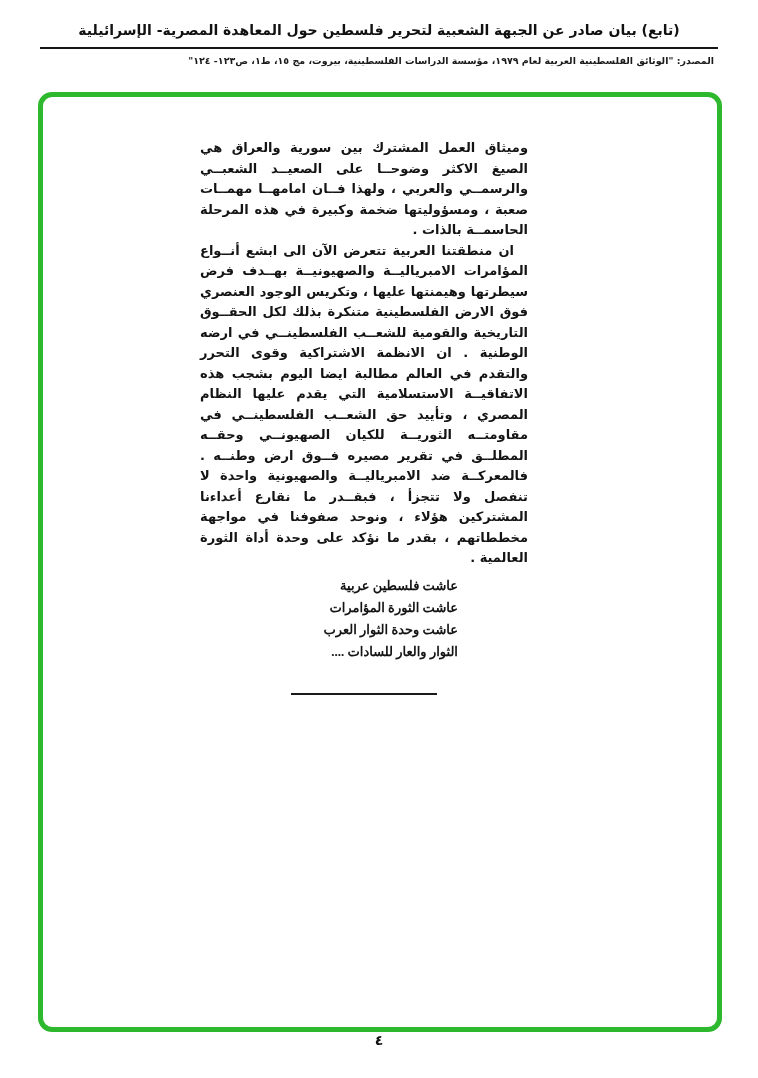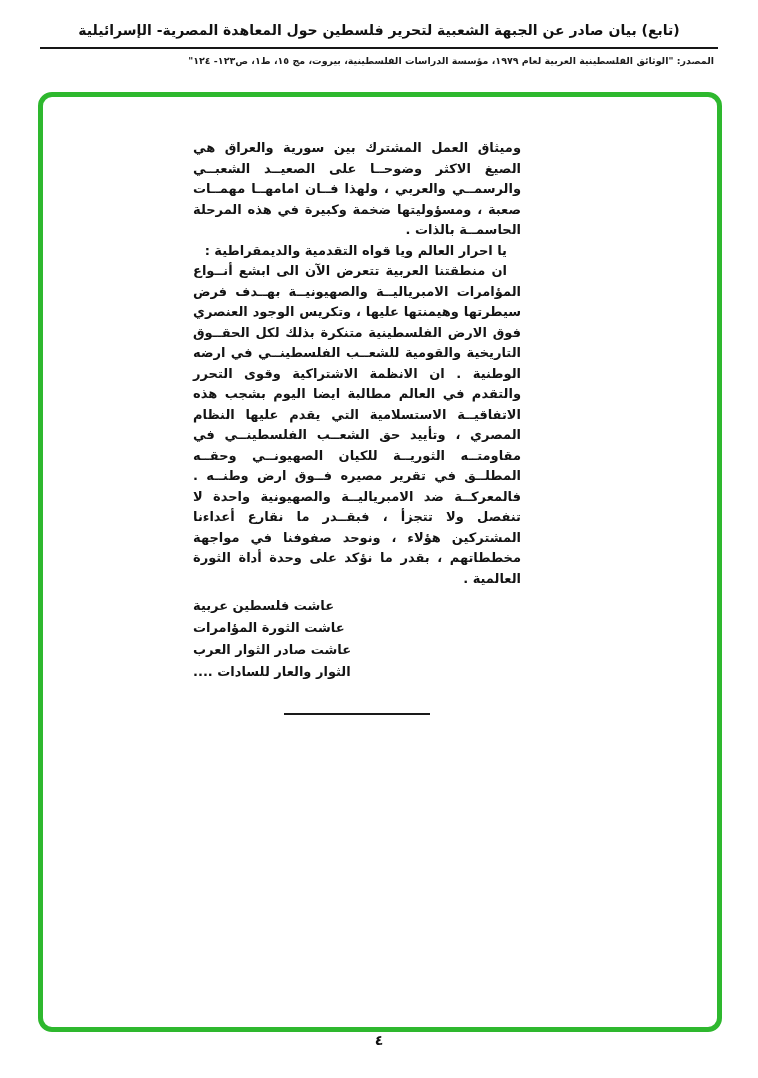--- a/index.html
+++ b/index.html
@@ -43,38 +43,39 @@
     right: 36px;
     top: 92px;
     bottom: 30px;
     border: 5px solid var(--frame-green, #2eb82e);
     border-radius: 14px;
     background: transparent;
   }
   .text-block {
     position: absolute;
     top: 138px;
-    left: 193px;
+    left: 200px;
     width: 328px;
     direction: rtl;
     text-align: justify;
     font-size: 13px;
     font-weight: bold;
     line-height: 20.5px;
     color: #141414;
   }
   .para { margin: 0; }
   .para.indent { text-indent: 14px; }
   .slogans { margin-top: 6px; }
   .slogan {
-    text-align: left;
+    text-align: right;
     padding-left: 0;
     padding-right: 70px;
     line-height: 22px;
     white-space: nowrap;
+    font-family: Liberation Serif, serif;
   }
   .end-rule {
     width: 146px;
     height: 2px;
     background: #1a1a1a;
     margin: 30px auto 0 auto;
   }
   .page-number {
     position: absolute;
     bottom: 14px;
@@ -94,27 +95,26 @@
   <header class="doc-header">
     <div class="doc-title">(تابع)  بيان صادر عن الجبهة الشعبية لتحرير فلسطين حول المعاهدة المصرية- الإسرائيلية</div>
     <hr class="header-rule">
     <div class="doc-source">المصدر: "الوثائق الفلسطينية العربية لعام ١٩٧٩،  مؤسسة الدراسات الفلسطينية، بيروت، مج ١٥، ط١، ص١٢٣- ١٢٤"</div>
   </header>
 
   <div class="green-frame"></div>
 
   <div class="text-block">
     <p class="para">وميثاق العمل المشترك بين سورية والعراق هي الصيغ الاكثر وضوحــا على الصعيــد الشعبــي والرسمــي والعربي ، ولهذا فــان امامهــا مهمــات صعبة ، ومسؤوليتها ضخمة وكبيرة في هذه المرحلة الحاسمــة بالذات .</p>
-    <p class="para indent">يا احرار العالم ويا قواه التقدمية والديمقراطية :</p>
     <p class="para indent">ان منطقتنا العربية تتعرض الآن الى ابشع أنــواع المؤامرات الامبرياليــة والصهيونيــة بهــدف فرض سيطرتها وهيمنتها عليها ، وتكريس الوجود العنصري فوق الارض الفلسطينية متنكرة بذلك لكل الحقــوق التاريخية والقومية للشعــب الفلسطينــي في ارضه الوطنية . ان الانظمة الاشتراكية وقوى التحرر والتقدم في العالم مطالبة ايضا اليوم بشجب هذه الاتفاقيــة الاستسلامية التي يقدم عليها النظام المصري ، وتأييد حق الشعــب الفلسطينــي في مقاومتــه الثوريــة للكيان الصهيونــي وحقــه المطلــق في تقرير مصيره فــوق ارض وطنــه . فالمعركــة ضد الامبرياليــة والصهيونية واحدة لا تنفصل ولا تتجزأ ، فبقــدر ما نقارع أعداءنا المشتركين هؤلاء ، ونوحد صفوفنا في مواجهة مخططاتهم ، بقدر ما نؤكد على وحدة أداة الثورة العالمية .</p>
 
     <div class="slogans">
       <div class="slogan">عاشت فلسطين عربية</div>
       <div class="slogan">عاشت الثورة المؤامرات</div>
-      <div class="slogan">عاشت صادر الثوار العرب</div>
+      <div class="slogan">عاشت وحدة الثوار العرب</div>
       <div class="slogan">الثوار والعار للسادات ....</div>
     </div>
 
     <div class="end-rule"></div>
   </div>
 
   <div class="page-number">٤</div>
 
 </div>
 

